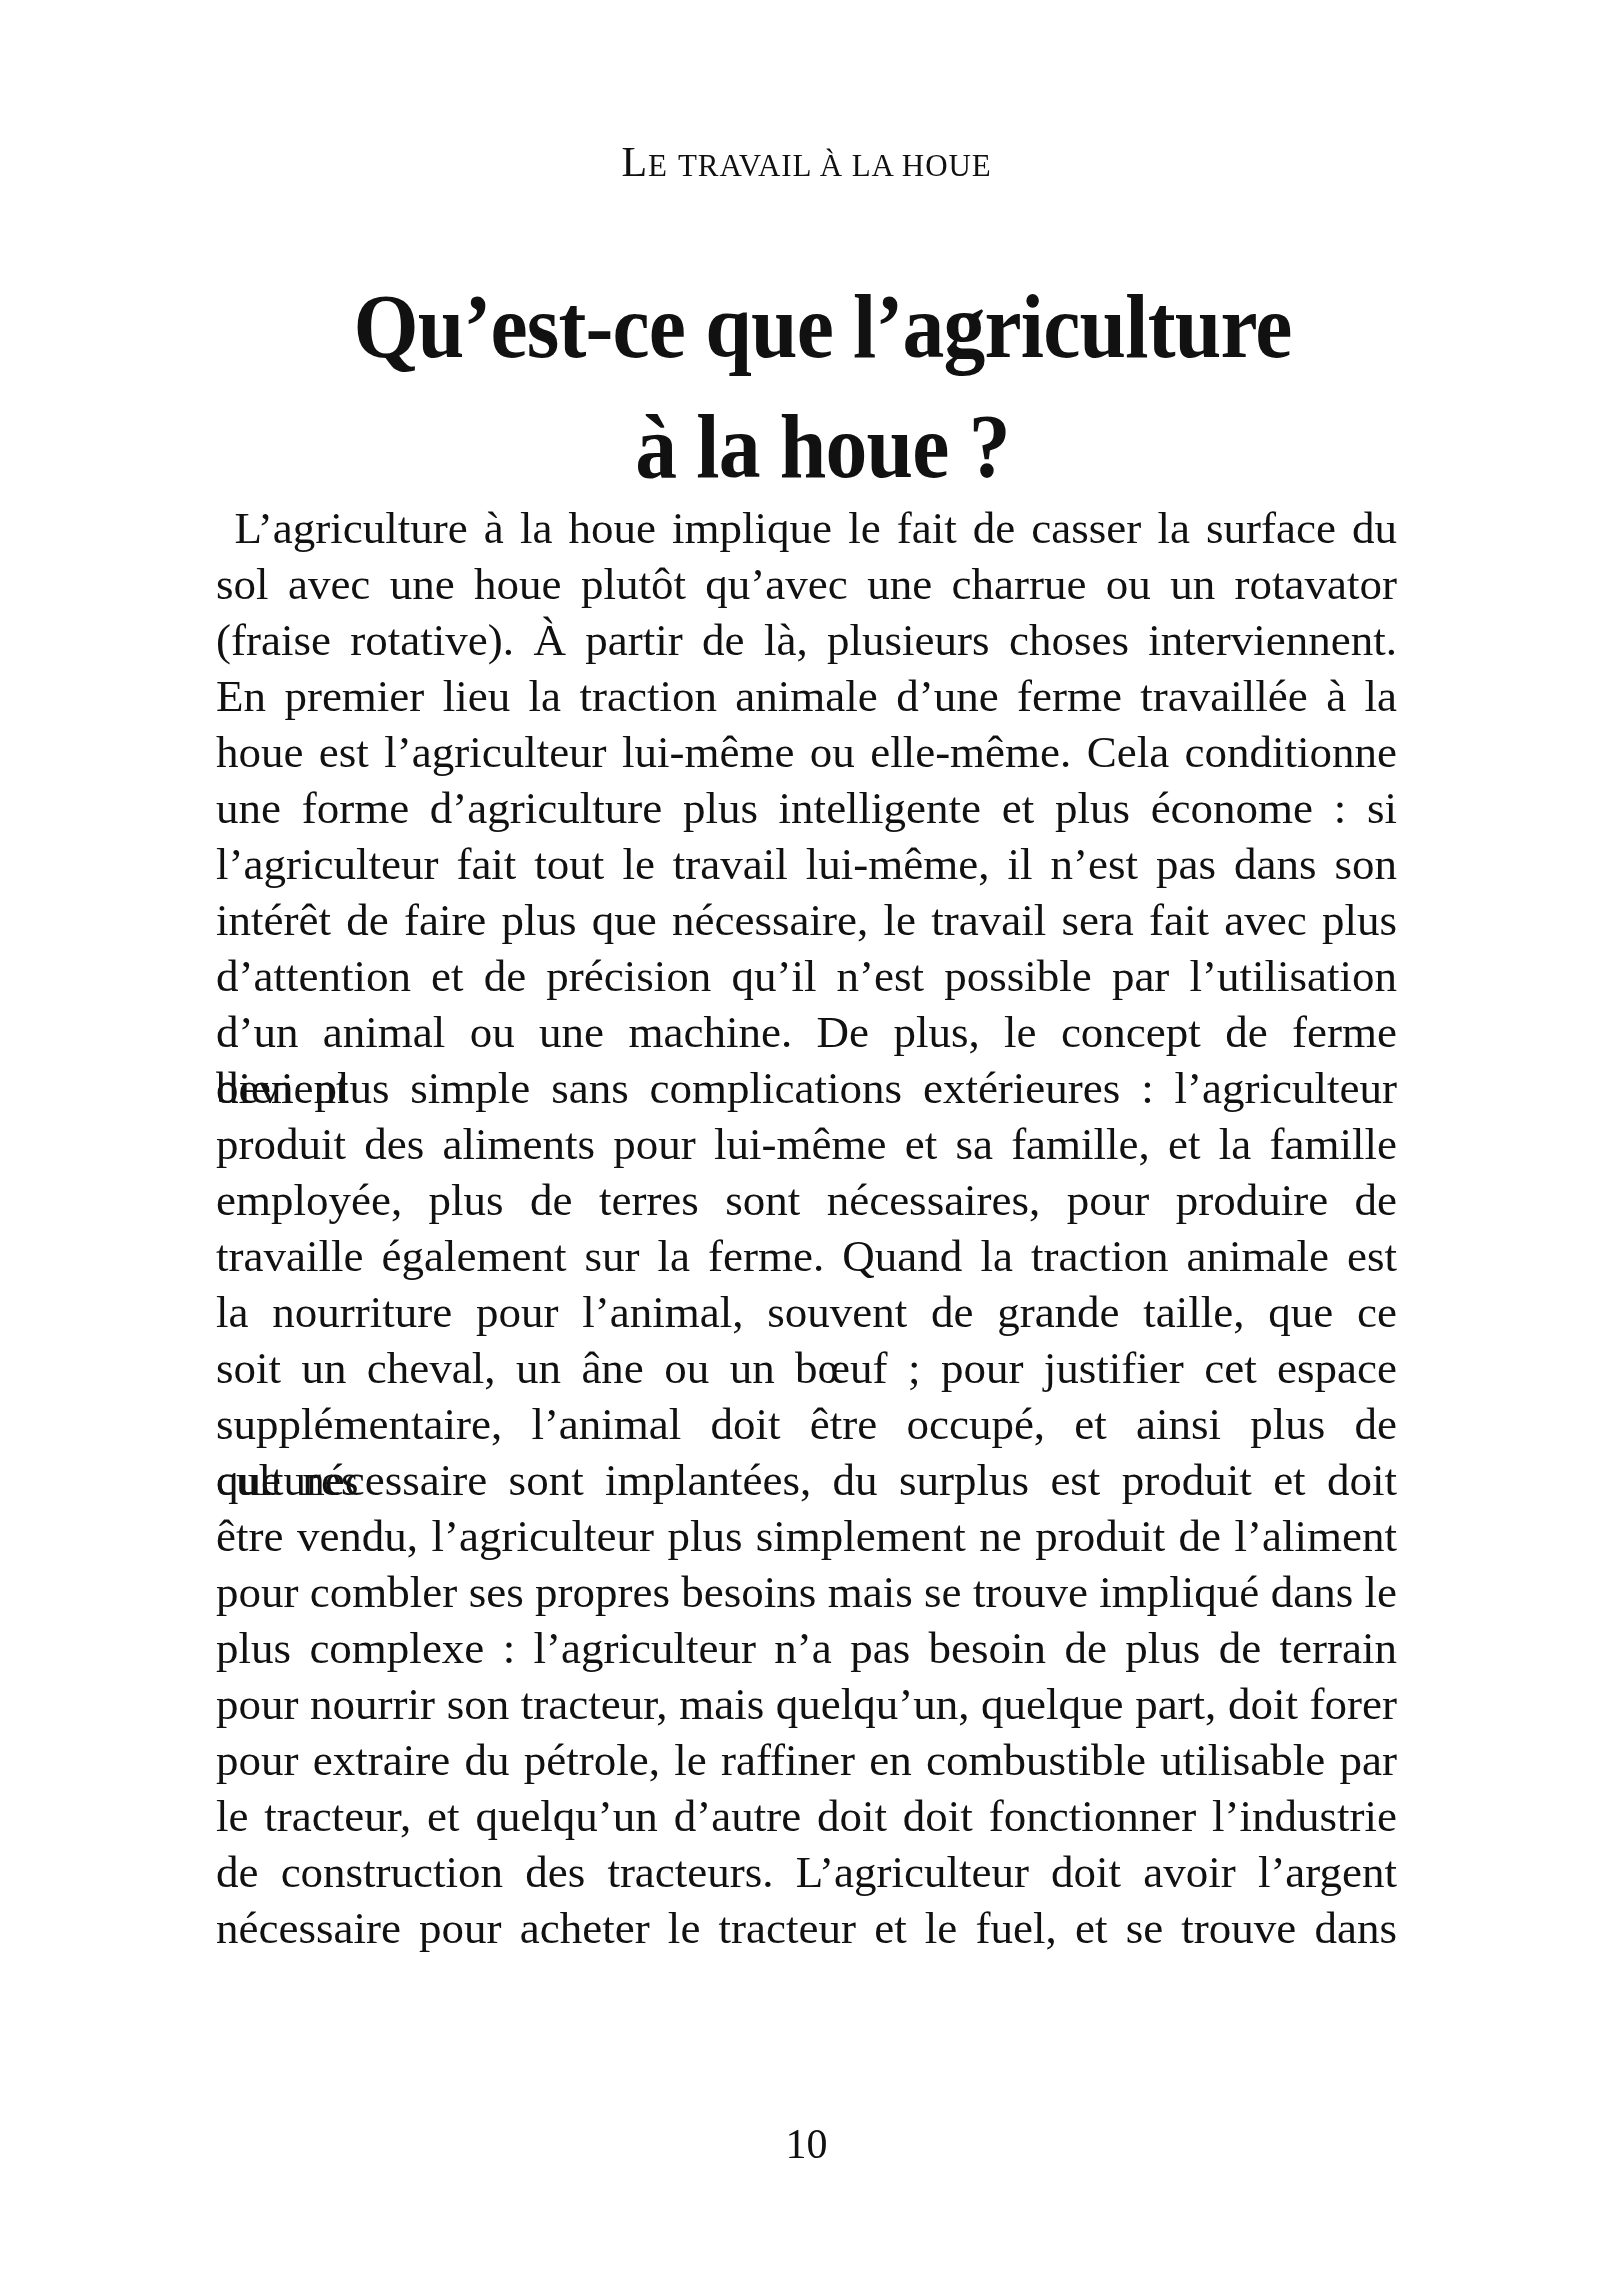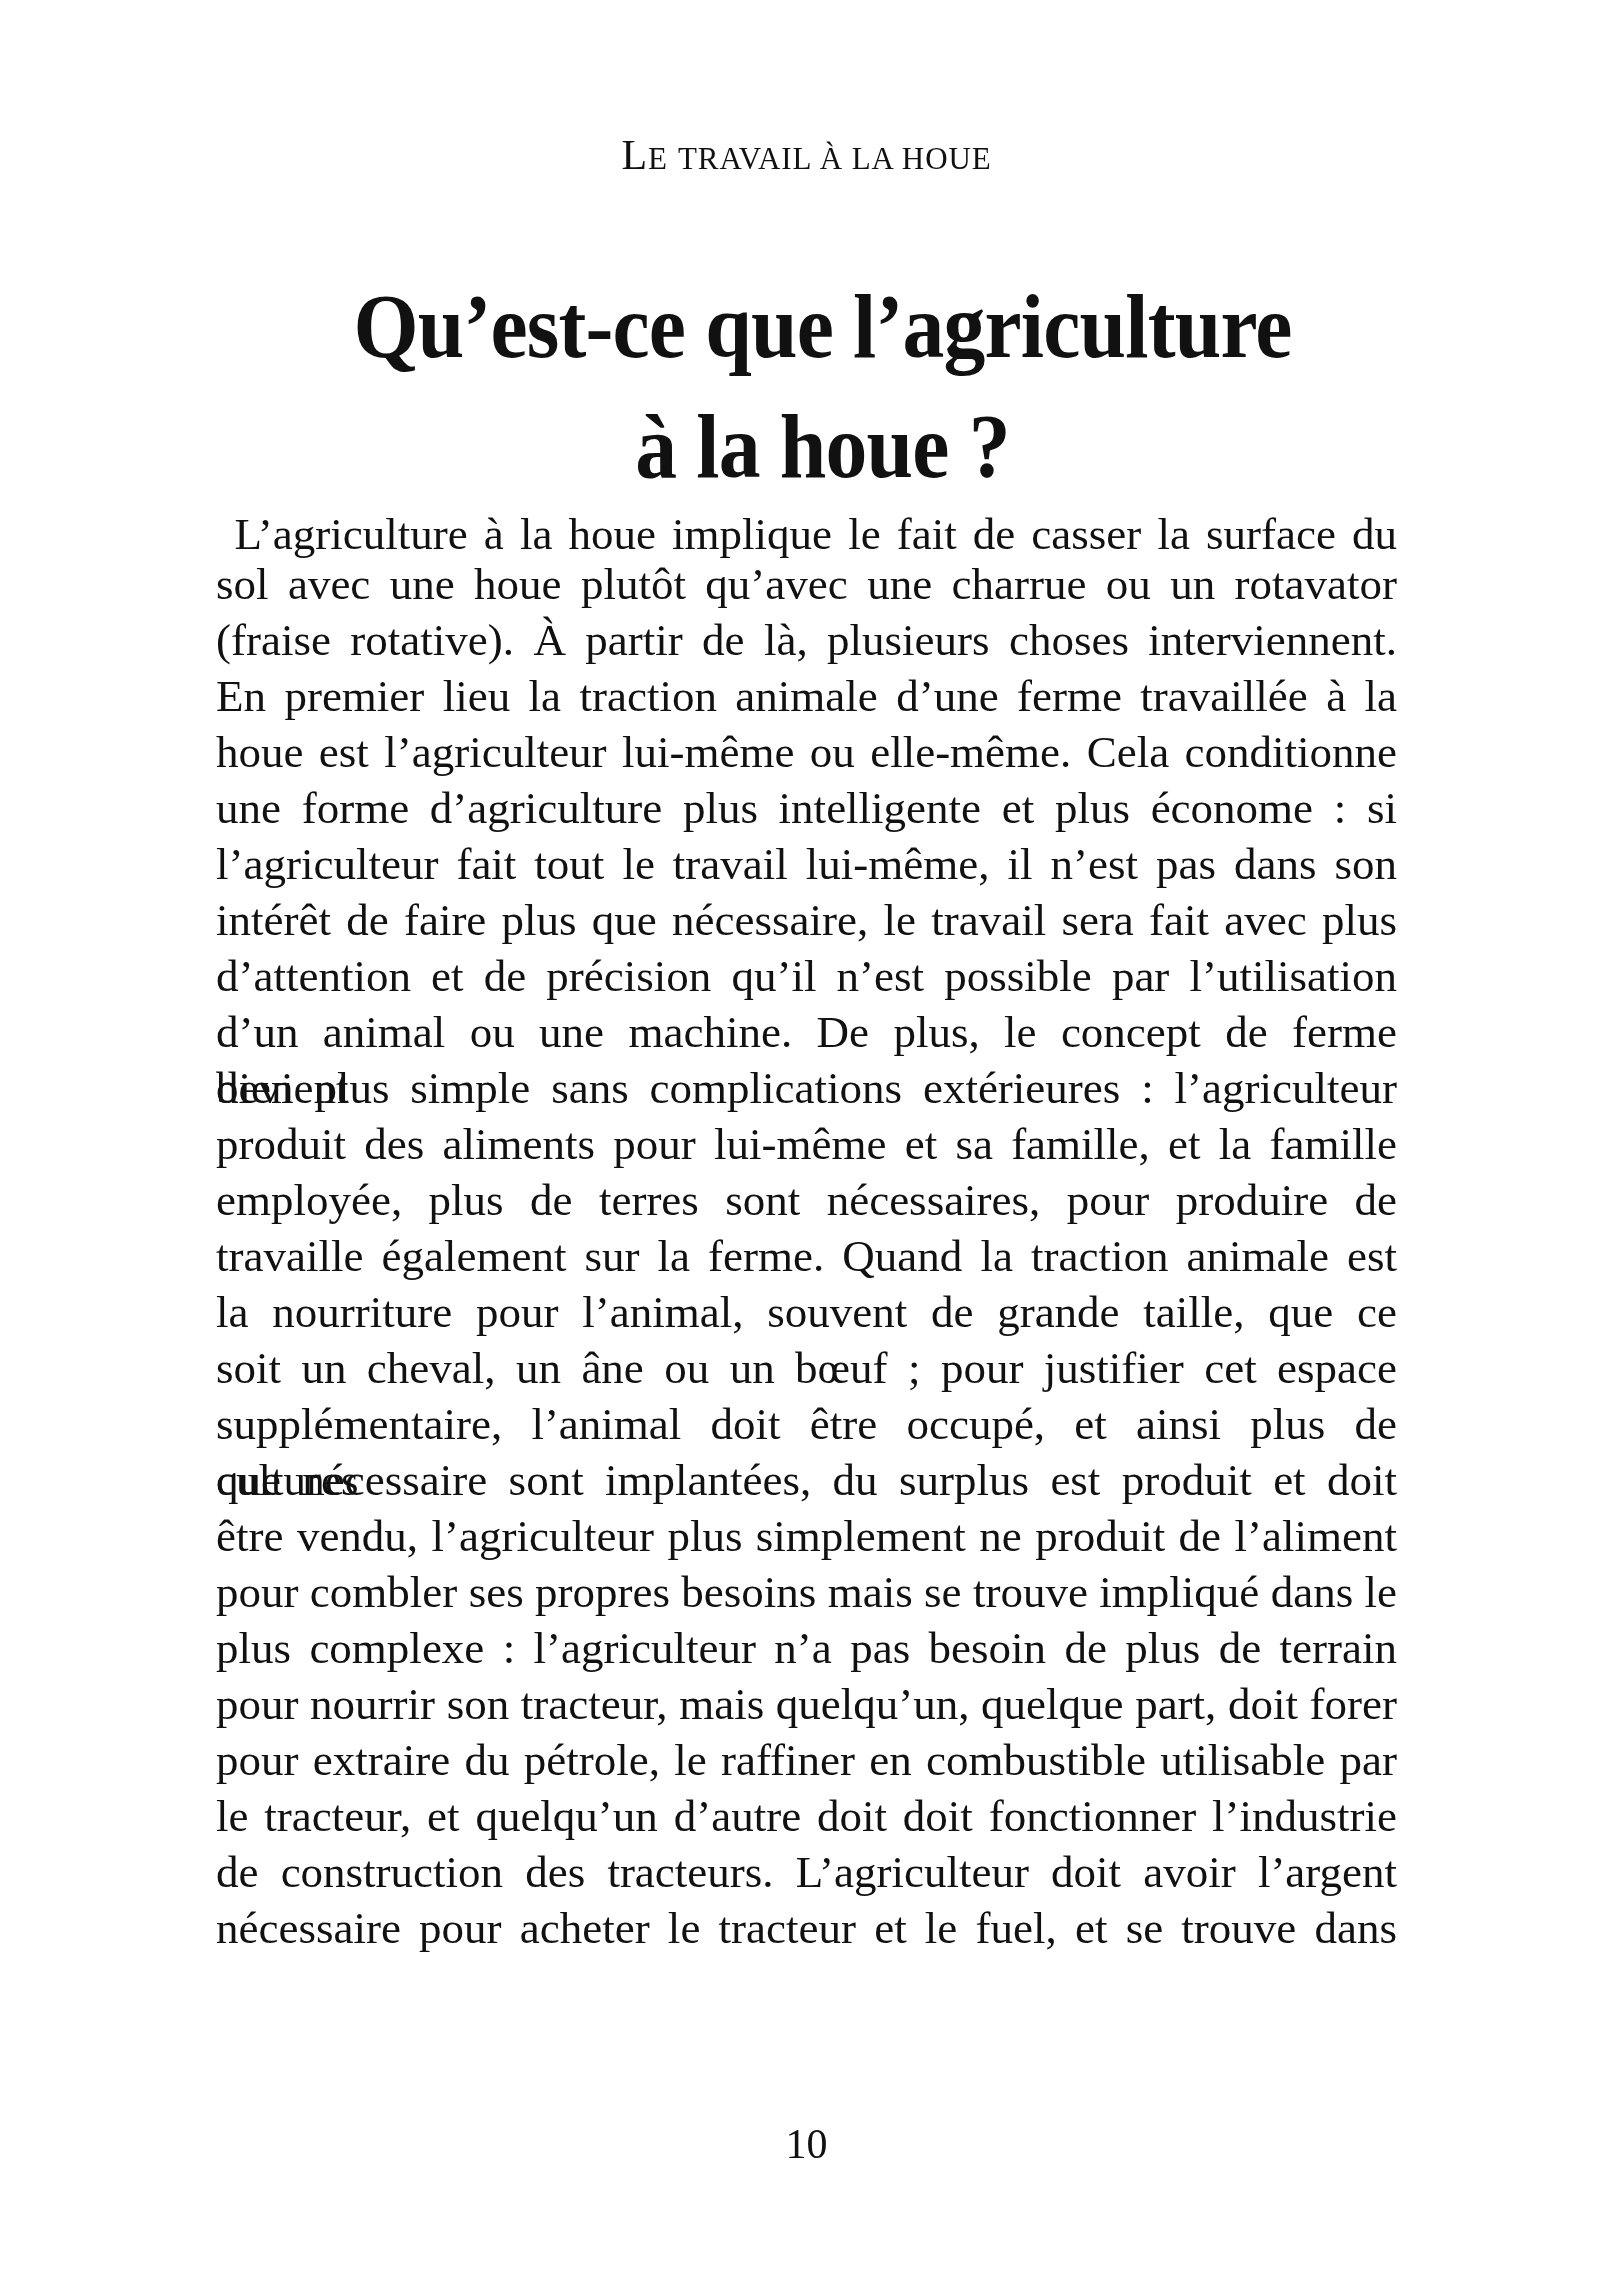--- a/index.html
+++ b/index.html
@@ -1,37 +1,37 @@
 <!DOCTYPE html>
 <html style="font-size:14.8px"><head>
 <meta charset="utf-8">
 <style>
   html, body { margin: 0; padding: 0; background: #ffffff; }
   body { width: 1613px; height: 2289px; position: relative; overflow: hidden; color: #111111; font-family: "Liberation Serif", "DejaVu Serif", serif; }
   .running-head {
-    position: absolute; top: 133px; left: 0; width: 1613px; text-align: center;
+    position: absolute; top: 140px; left: 0; width: 1613px; text-align: center;
     font-size: 37px; letter-spacing: 0.9px; line-height: 44px;
   }
   .running-head .sc-big { font-size: 42px; }
   .running-head .sc { font-size: 31px; text-transform: uppercase; }
   .title {
     position: absolute; top: 251px; left: 0; width: 1613px; text-align: center;
     font-weight: bold; font-size: 90px; line-height: 120px; letter-spacing: -0.9px;
   }
   .title .tline { display: block; transform: scaleX(0.93); }
   .body-text {
     position: absolute; top: 500px; left: 216px; width: 1181px;
     font-size: 45px; line-height: 56px;
   }
   .line {
     display: block; height: 56px; text-align: justify; text-align-last: justify;
     white-space: nowrap; overflow: visible;
   }
   .line span.inner { display: inline-block; width: 100%; text-align: justify; text-align-last: justify; white-space: normal; }
-  .line.indent span.inner { padding-left: 18.5px; box-sizing: border-box; margin-top: 6px; }
+  .line.indent span.inner { padding-left: 18.5px; box-sizing: border-box; }
   .folio {
     position: absolute; top: 2097px; left: 0; width: 1613px; text-align: center;
     font-size: 42px; line-height: 46px; margin-top: 24px;
   }
 </style>
 </head>
 <body>
 
 <div class="running-head">
   <span class="sc-big">L</span><span class="sc">e</span>

